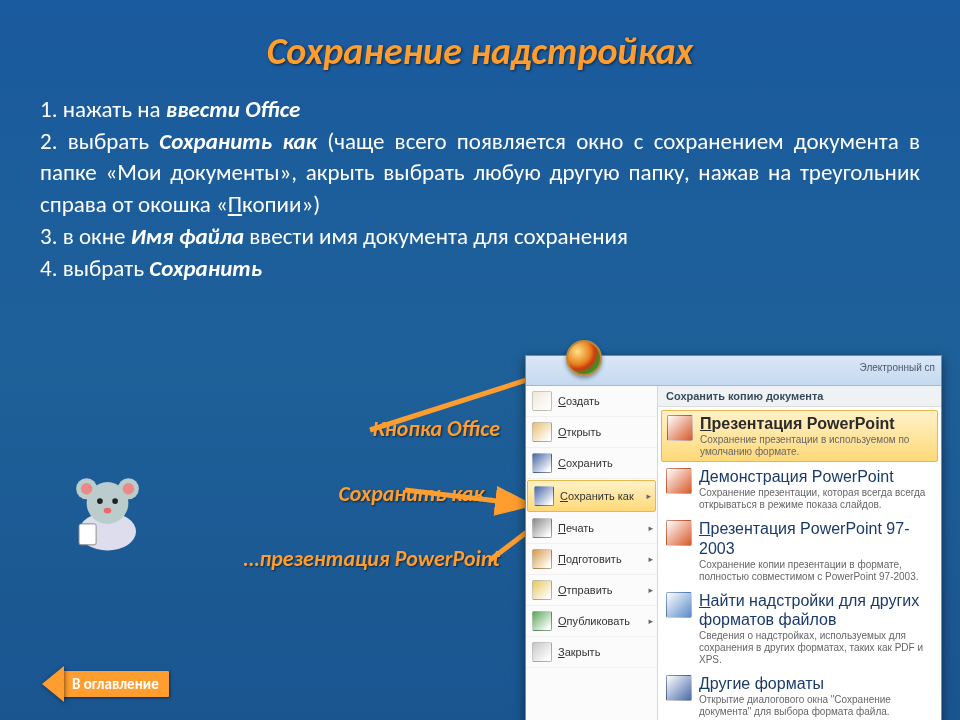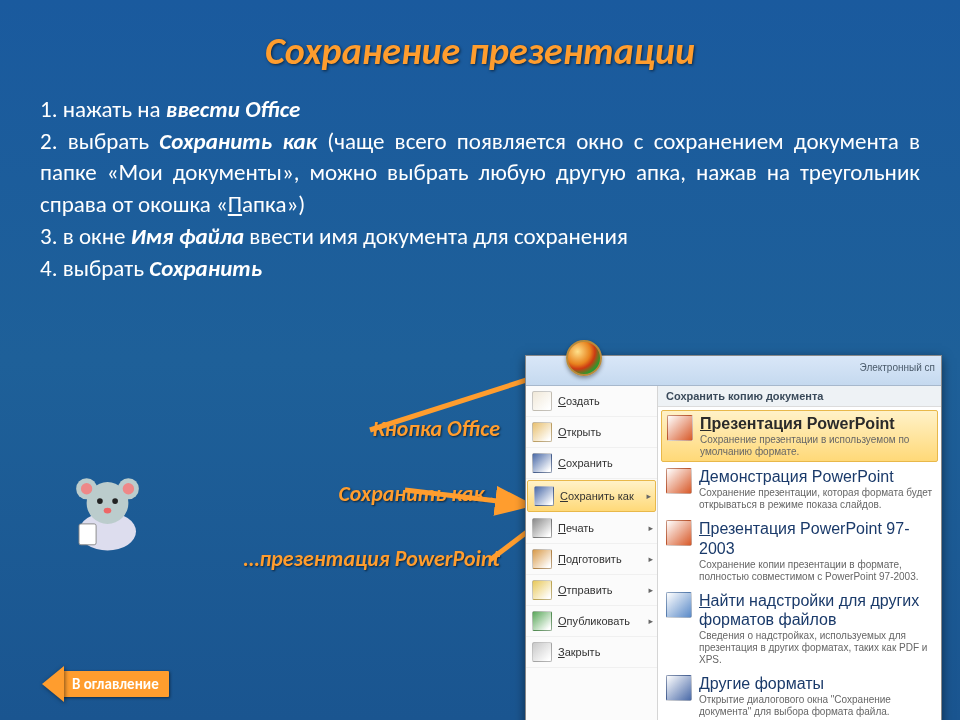--- a/index.html
+++ b/index.html
@@ -215,25 +215,25 @@
     gap: 20px;
     cursor: default;
   }
   .fbtn .ficon { width: 12px; height: 12px; border-radius: 1px; }
   
   .arrows { position: absolute; left: 0; top: 0; width: 960px; height: 720px; pointer-events: none; }
 </style>
 </head>
 <body>
 
-<div class="title">Сохранение презентации</div>
+<div class="title">Сохранение надстройках</div>
 
 <div class="content">
   <span>1. нажать на </span><b class="em">ввести Office</b><br>
-  <span>2. выбрать </span><b class="em">Сохранить как</b><span> (чаще всего появляется окно с сохранением документа в папке «Мои документы», можно выбрать любую другую апка, нажав на треугольник справа от окошка «</span><span class="underline">П</span><span>апка»)</span><br>
+  <span>2. выбрать </span><b class="em">Сохранить как</b><span> (чаще всего появляется окно с сохранением документа в папке «Мои документы», акрыть выбрать любую другую папку, нажав на треугольник справа от окошка «</span><span class="underline">П</span><span>копии»)</span><br>
   <span>3. в окне </span><b class="em">Имя файла</b><span> ввести имя документа для сохранения</span><br>
   <span>4. выбрать </span><b class="em">Сохранить</b>
 </div>
 
 <div class="labels">
   <div>Кнопка Office</div>
   <div>Сохранить как…</div>
   <div>…презентация PowerPoint</div>
 </div>
 
@@ -317,35 +317,35 @@
             <div class="ico" style="background: linear-gradient(135deg, rgb(255, 255, 255), rgb(216, 90, 42)); border: 1px solid rgba(0, 0, 0, 0.15);"></div>
             <div class="txt">
               <div class="t1"><span style="text-decoration: underline;">П</span>резентация PowerPoint</div>
               <div class="t2">Сохранение презентации в используемом по умолчанию формате.</div>
             </div>
           </div>
           <div class="ritem">
             <div class="ico" style="background: linear-gradient(135deg, rgb(255, 255, 255), rgb(216, 90, 42)); border: 1px solid rgba(0, 0, 0, 0.15);"></div>
             <div class="txt">
               <div class="t1"><span style="text-decoration: underline;">Д</span>емонстрация PowerPoint</div>
-              <div class="t2">Сохранение презентации, которая формата будет открываться в режиме показа слайдов.</div>
+              <div class="t2">Сохранение презентации, которая всегда всегда открываться в режиме показа слайдов.</div>
             </div>
           </div>
           <div class="ritem">
             <div class="ico" style="background: linear-gradient(135deg, rgb(255, 255, 255), rgb(216, 90, 42)); border: 1px solid rgba(0, 0, 0, 0.15);"></div>
             <div class="txt">
               <div class="t1"><span style="text-decoration: underline;">П</span>резентация PowerPoint 97-2003</div>
               <div class="t2">Сохранение копии презентации в формате, полностью совместимом с PowerPoint 97-2003.</div>
             </div>
           </div>
           <div class="ritem">
             <div class="ico" style="background: linear-gradient(135deg, rgb(255, 255, 255), rgb(90, 138, 200)); border: 1px solid rgba(0, 0, 0, 0.15);"></div>
             <div class="txt">
               <div class="t1"><span style="text-decoration: underline;">Н</span>айти надстройки для других форматов файлов</div>
-              <div class="t2">Сведения о надстройках, используемых для презентация в других форматах, таких как PDF и XPS.</div>
+              <div class="t2">Сведения о надстройках, используемых для сохранения в других форматах, таких как PDF и XPS.</div>
             </div>
           </div>
           <div class="ritem">
             <div class="ico" style="background: linear-gradient(135deg, rgb(255, 255, 255), rgb(74, 106, 168)); border: 1px solid rgba(0, 0, 0, 0.15);"></div>
             <div class="txt">
               <div class="t1"><span style="text-decoration: underline;">Д</span>ругие форматы</div>
               <div class="t2">Открытие диалогового окна "Сохранение документа" для выбора формата файла.</div>
             </div>
           </div>
         </div>

